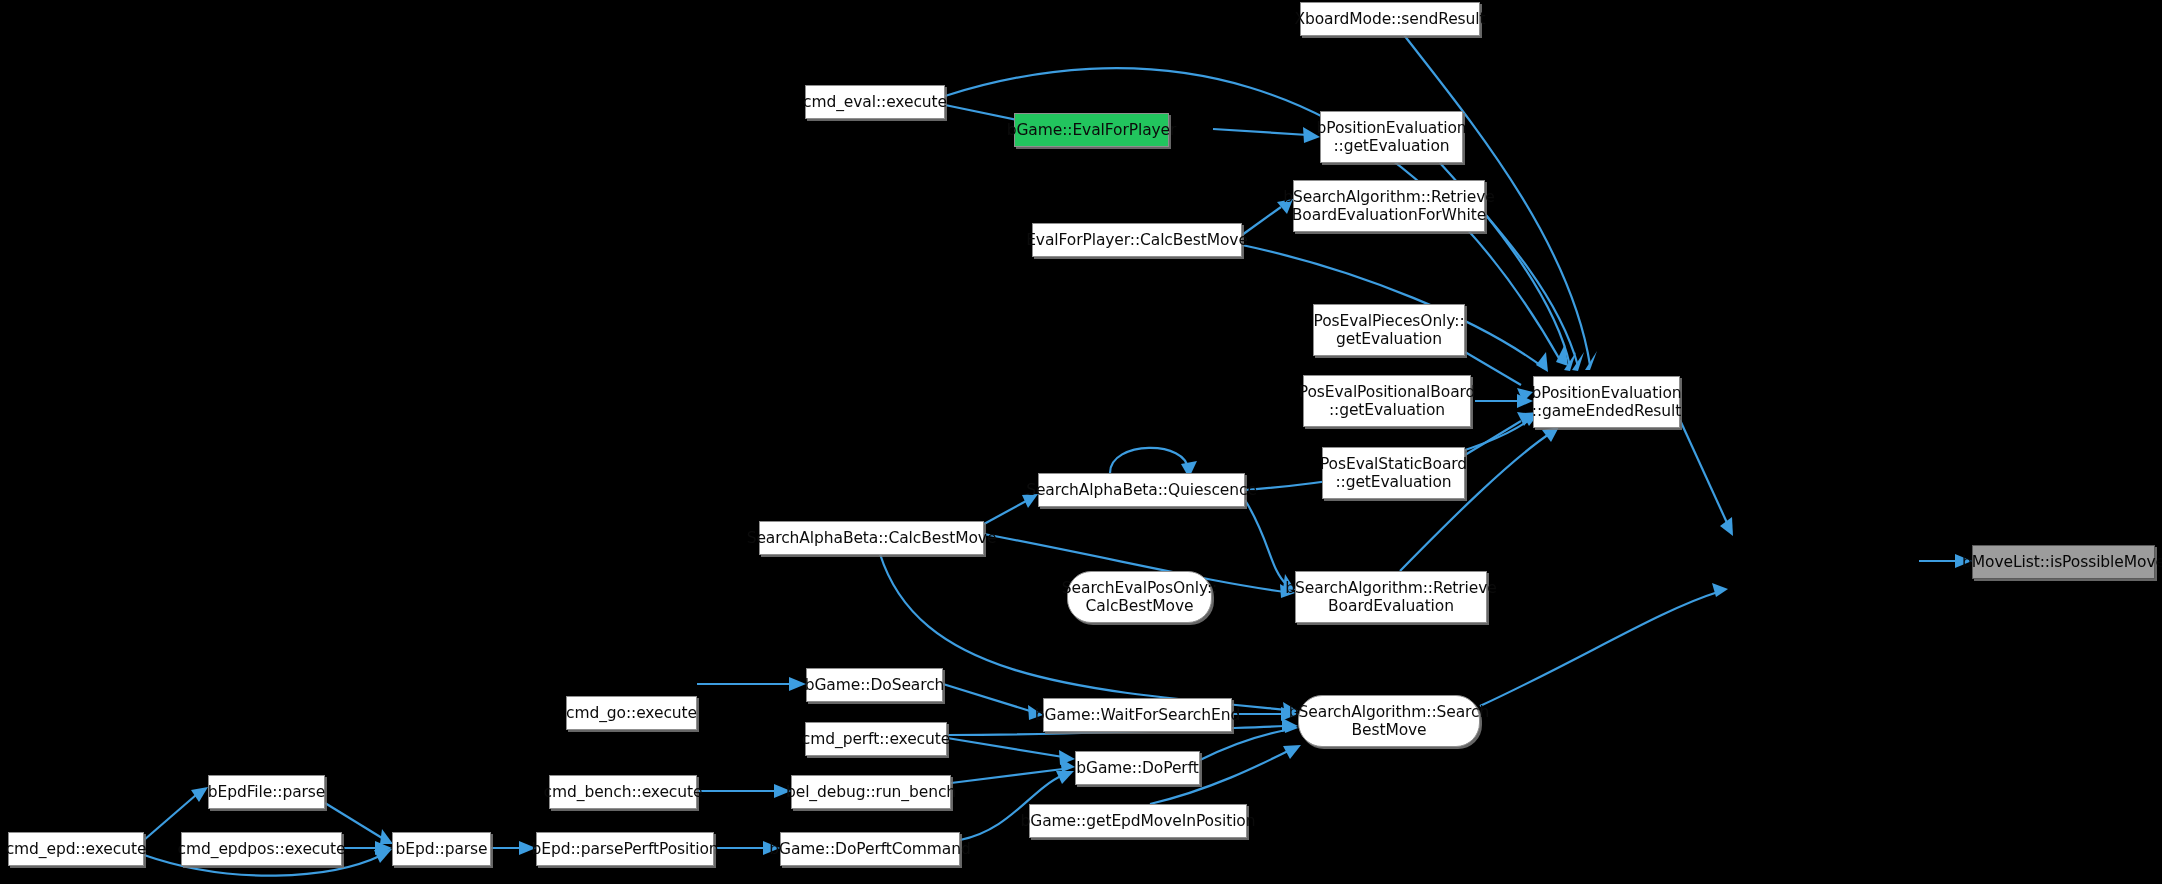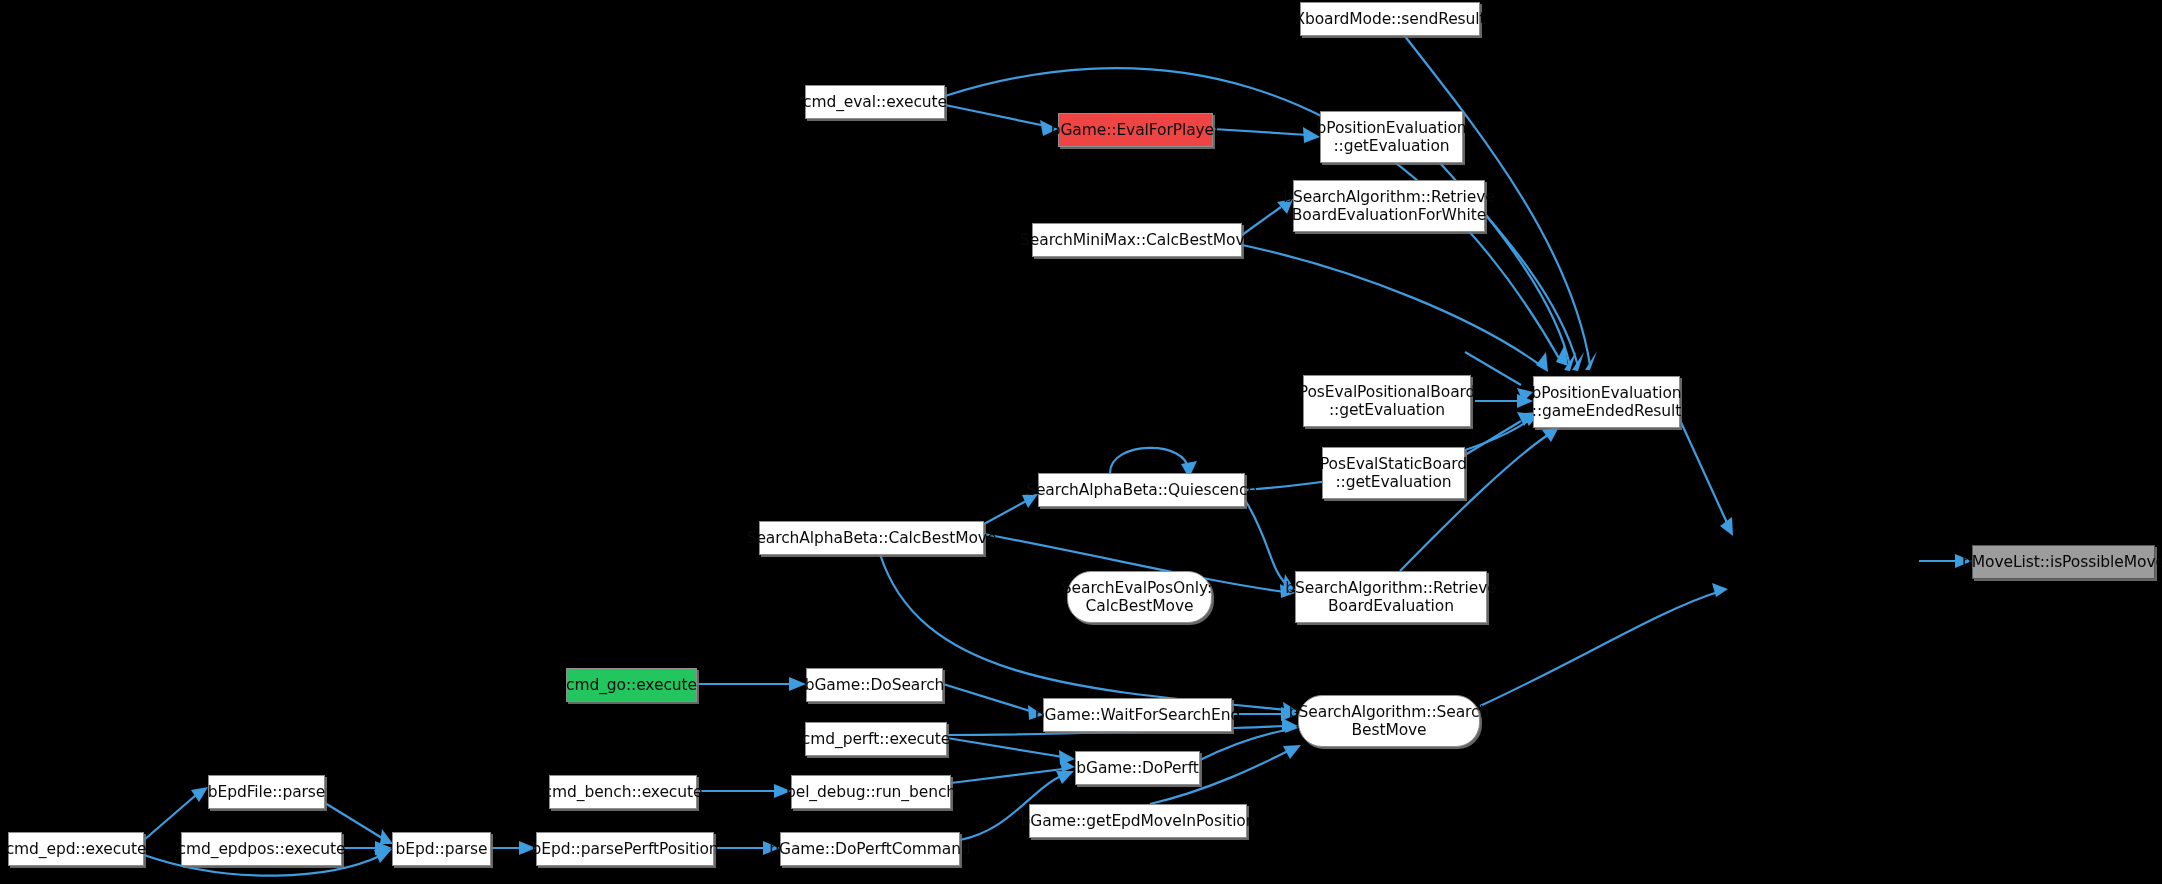--- a/index.html
+++ b/index.html
@@ -135,40 +135,42 @@
       <path d="M 392,849 l -18,1 l 6,13 z" class="arrow-head" fill="#3d9de0"></path>
       <path d="M 325,803 L 382,838" class="edge-path" stroke="#3d9de0"></path>
       <path d="M 393,844 l -11,-15 l -2,15 z" class="arrow-head" fill="#3d9de0"></path>
       <path d="M 342,848 L 380,848" class="edge-path" stroke="#3d9de0"></path>
       <path d="M 392,848 l -17,-7 l 0,14 z" class="arrow-head" fill="#3d9de0"></path>
       <path d="M 491,848 L 524,848" class="edge-path" stroke="#3d9de0"></path>
       <path d="M 536,848 l -17,-7 l 0,14 z" class="arrow-head" fill="#3d9de0"></path>
     </svg>
 <div class="node" style="left: 1300px; top: 2px; width: 180px; height: 33px; background: rgb(255, 255, 255); border-color: rgb(143, 143, 143);">XboardMode::sendResult</div>
     <div class="node" style="left: 805px; top: 85px; width: 140px; height: 33px; background: rgb(255, 255, 255); border-color: rgb(143, 143, 143);">cmd_eval::execute</div>
-    <div class="node" style="left: 1058px; top: 113px; width: 155px; height: 33px; background: #ef4444; border-color: rgb(143, 143, 143);">bGame::EvalForPlayer</div>
+    <div class="node" style="left: 1014px; top: 113px; width: 155px; height: 33px; background: #22c55e; border-color: rgb(143, 143, 143);">bGame::EvalForPlayer</div>
     <div class="node" style="left: 1320px; top: 111px; width: 143px; height: 52px; background: rgb(255, 255, 255); border-color: rgb(143, 143, 143);">bPositionEvaluation
 ::getEvaluation</div>
     <div class="node" style="left: 1293px; top: 180px; width: 192px; height: 52px; background: rgb(255, 255, 255); border-color: rgb(143, 143, 143);">bSearchAlgorithm::Retrieve
 BoardEvaluationForWhite</div>
-    <div class="node" style="left: 1032px; top: 223px; width: 210px; height: 33px; background: rgb(255, 255, 255); border-color: rgb(143, 143, 143);">SearchMiniMax::CalcBestMove</div>
+    <div class="node" style="left: 1032px; top: 223px; width: 210px; height: 33px; background: rgb(255, 255, 255); border-color: rgb(143, 143, 143);">EvalForPlayer::CalcBestMove</div>
+    <div class="node" style="left: 1313px; top: 304px; width: 152px; height: 52px; background: rgb(255, 255, 255); border-color: rgb(143, 143, 143);">PosEvalPiecesOnly::
+getEvaluation</div>
     <div class="node" style="left: 1303px; top: 375px; width: 168px; height: 52px; background: rgb(255, 255, 255); border-color: rgb(143, 143, 143);">PosEvalPositionalBoard
 ::getEvaluation</div>
     <div class="node" style="left: 1533px; top: 376px; width: 147px; height: 52px; background: rgb(255, 255, 255); border-color: rgb(143, 143, 143);">bPositionEvaluation
 ::gameEndedResult</div>
     <div class="node" style="left: 1322px; top: 447px; width: 143px; height: 52px; background: rgb(255, 255, 255); border-color: rgb(143, 143, 143);">PosEvalStaticBoard
 ::getEvaluation</div>
     <div class="node" style="left: 1038px; top: 473px; width: 207px; height: 33px; background: rgb(255, 255, 255); border-color: rgb(143, 143, 143);">SearchAlphaBeta::Quiescence</div>
     <div class="node" style="left: 759px; top: 521px; width: 225px; height: 33px; background: rgb(255, 255, 255); border-color: rgb(143, 143, 143);">SearchAlphaBeta::CalcBestMove</div>
     <div class="node highlight" style="left: 1972px; top: 545px; width: 183px; height: 33px; background: rgb(156, 156, 156);">bMoveList::isPossibleMove</div>
     <div class="node" style="left: 1067px; top: 571px; width: 145px; height: 52px; background: rgb(255, 255, 255); border-color: rgb(143, 143, 143); border-radius: 24px;">SearchEvalPosOnly::
 CalcBestMove</div>
     <div class="node" style="left: 1295px; top: 571px; width: 192px; height: 52px; background: rgb(255, 255, 255); border-color: rgb(143, 143, 143);">bSearchAlgorithm::Retrieve
 BoardEvaluation</div>
-    <div class="node" style="left: 566px; top: 668px; width: 131px; height: 33px; background: #22c55e; border-color: rgb(143, 143, 143);">cmd_go::execute</div>
+    <div class="node" style="left: 566px; top: 696px; width: 131px; height: 33px; background: #ffffff; border-color: rgb(143, 143, 143);">cmd_go::execute</div>
     <div class="node" style="left: 806px; top: 668px; width: 137px; height: 33px; background: rgb(255, 255, 255); border-color: rgb(143, 143, 143);">bGame::DoSearch</div>
     <div class="node" style="left: 1043px; top: 698px; width: 189px; height: 33px; background: rgb(255, 255, 255); border-color: rgb(143, 143, 143);">bGame::WaitForSearchEnd</div>
     <div class="node" style="left: 1298px; top: 695px; width: 182px; height: 52px; background: rgb(255, 255, 255); border-color: rgb(143, 143, 143); border-radius: 24px;">bSearchAlgorithm::Search
 BestMove</div>
     <div class="node" style="left: 805px; top: 722px; width: 142px; height: 33px; background: rgb(255, 255, 255); border-color: rgb(143, 143, 143);">cmd_perft::execute</div>
     <div class="node" style="left: 1075px; top: 751px; width: 125px; height: 33px; background: rgb(255, 255, 255); border-color: rgb(143, 143, 143);">bGame::DoPerft</div>
     <div class="node" style="left: 549px; top: 775px; width: 148px; height: 33px; background: rgb(255, 255, 255); border-color: rgb(143, 143, 143);">cmd_bench::execute</div>
     <div class="node" style="left: 791px; top: 775px; width: 160px; height: 33px; background: rgb(255, 255, 255); border-color: rgb(143, 143, 143);">bel_debug::run_bench</div>
     <div class="node" style="left: 1029px; top: 804px; width: 218px; height: 33px; background: rgb(255, 255, 255); border-color: rgb(143, 143, 143);">bGame::getEpdMoveInPosition</div>
     <div class="node" style="left: 208px; top: 775px; width: 117px; height: 33px; background: rgb(255, 255, 255); border-color: rgb(143, 143, 143);">bEpdFile::parse</div>

